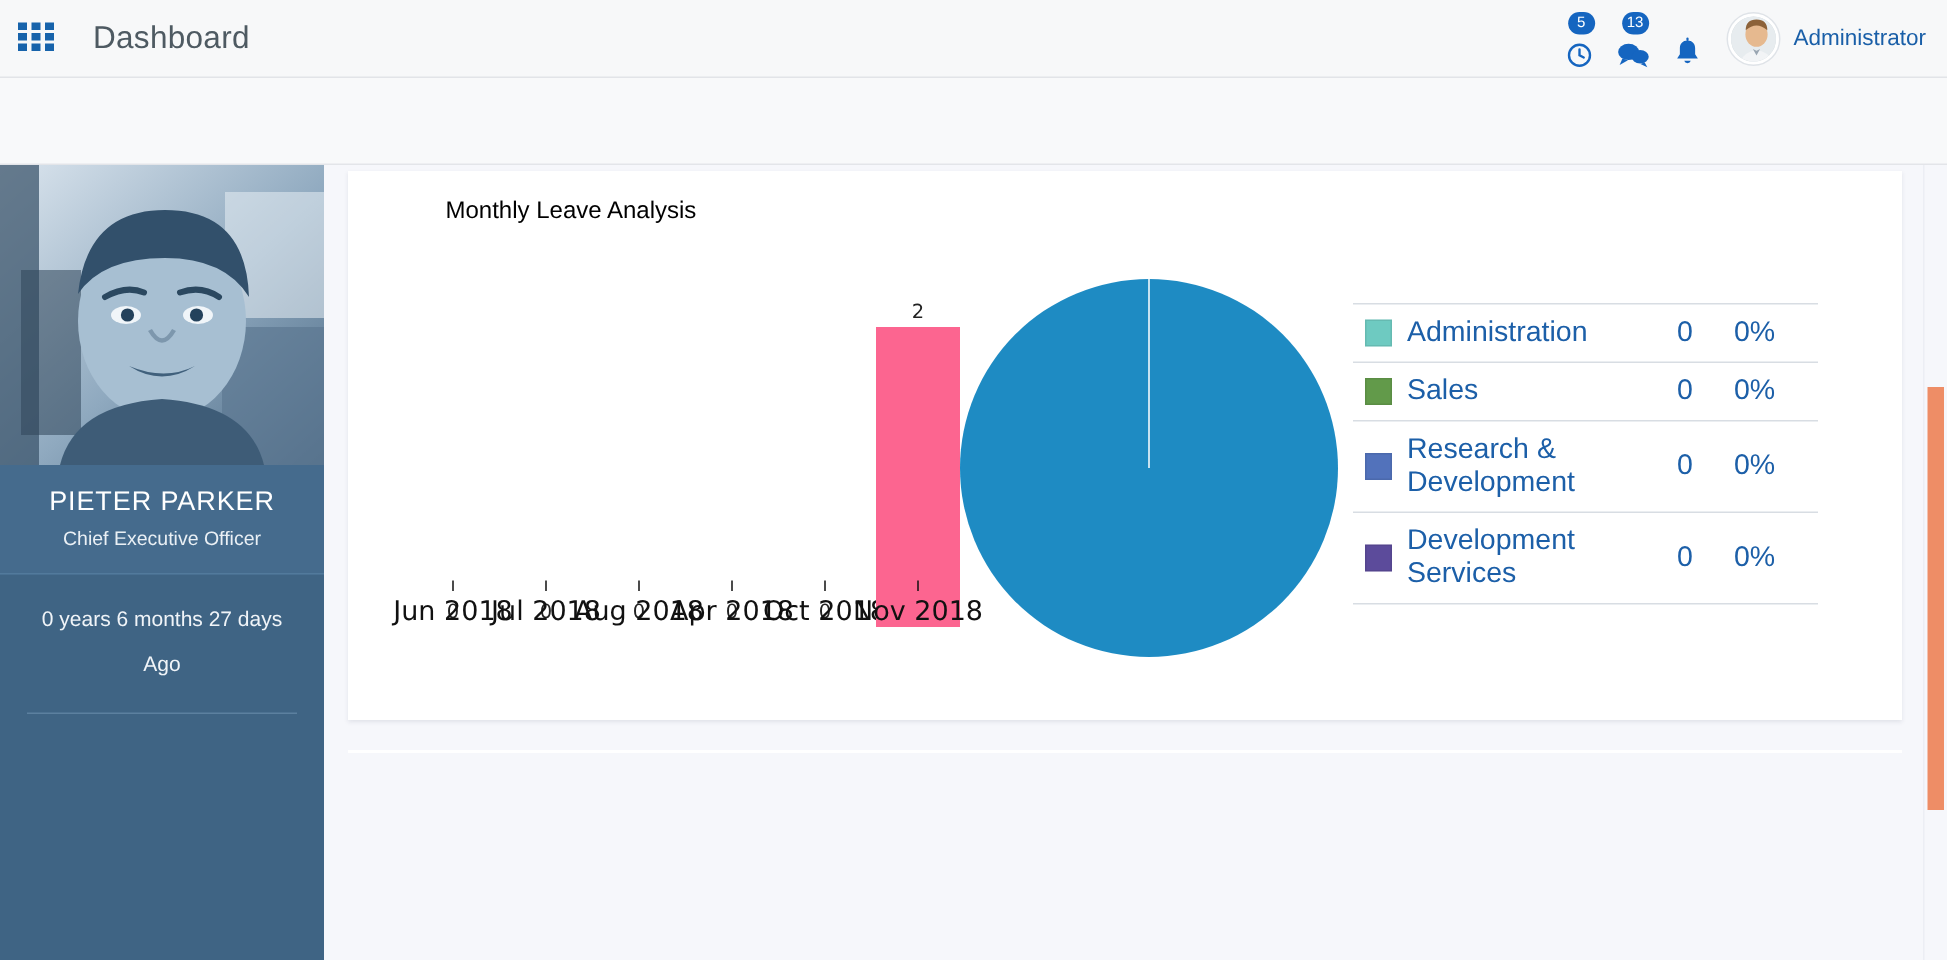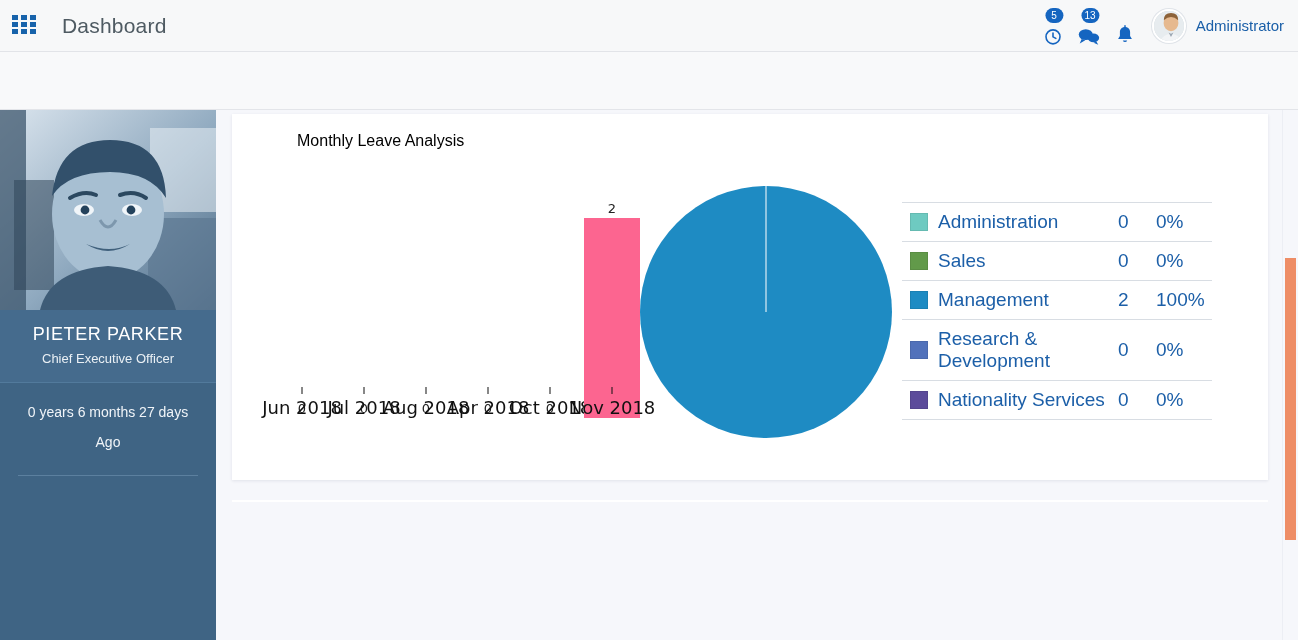--- a/index.html
+++ b/index.html
@@ -420,39 +420,31 @@
         <tr>
           <td class="sw-cell">
             <span class="swatch" style="background: rgb(98, 154, 74);"></span>
           </td>
           <td class="lg-name">Sales</td>
           <td class="lg-count">0</td>
           <td class="lg-pct">0%</td>
         </tr>
         <tr>
           <td class="sw-cell">
-            <span class="swatch" style="background: rgb(30, 139, 195);"></span>
-          </td>
-          <td class="lg-name">Management</td>
-          <td class="lg-count">2</td>
-          <td class="lg-pct">100%</td>
-        </tr>
-        <tr>
-          <td class="sw-cell">
             <span class="swatch" style="background: rgb(82, 114, 187);"></span>
           </td>
           <td class="lg-name">Research &amp; Development</td>
           <td class="lg-count">0</td>
           <td class="lg-pct">0%</td>
         </tr>
         <tr>
           <td class="sw-cell">
             <span class="swatch" style="background: rgb(92, 75, 155);"></span>
           </td>
-          <td class="lg-name">Nationality Services</td>
+          <td class="lg-name">Development Services</td>
           <td class="lg-count">0</td>
           <td class="lg-pct">0%</td>
         </tr>
       </tbody>
   </table>
 </div>
 
 <div id="lower-line"></div>
 
 <div id="scroll-track">

